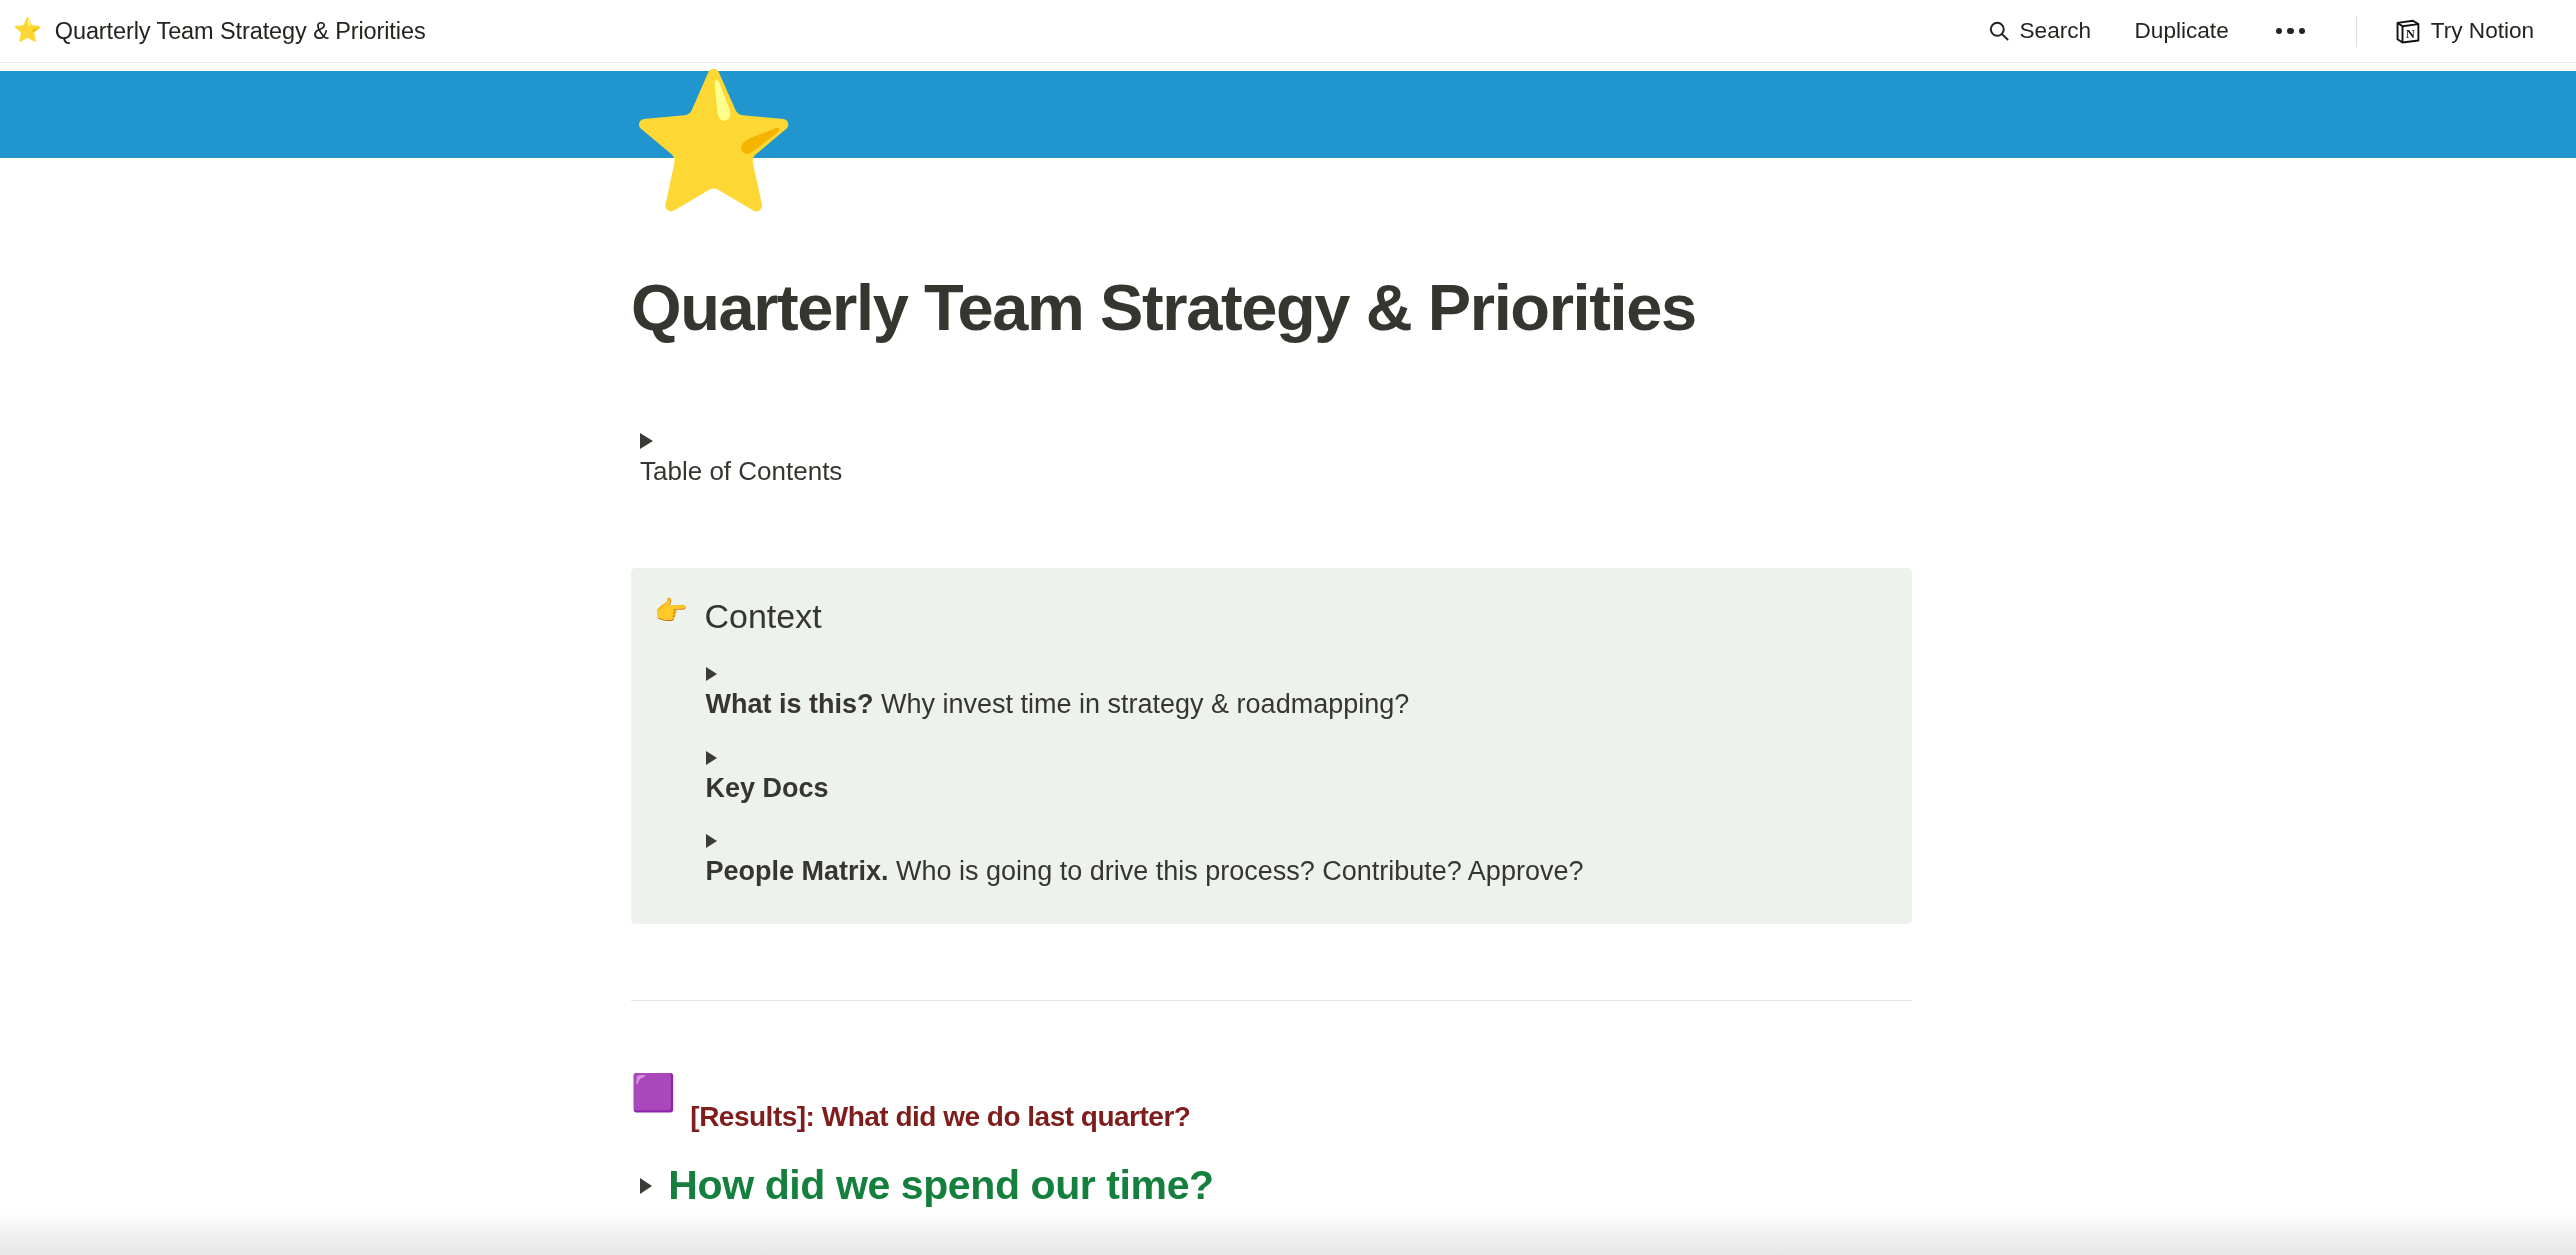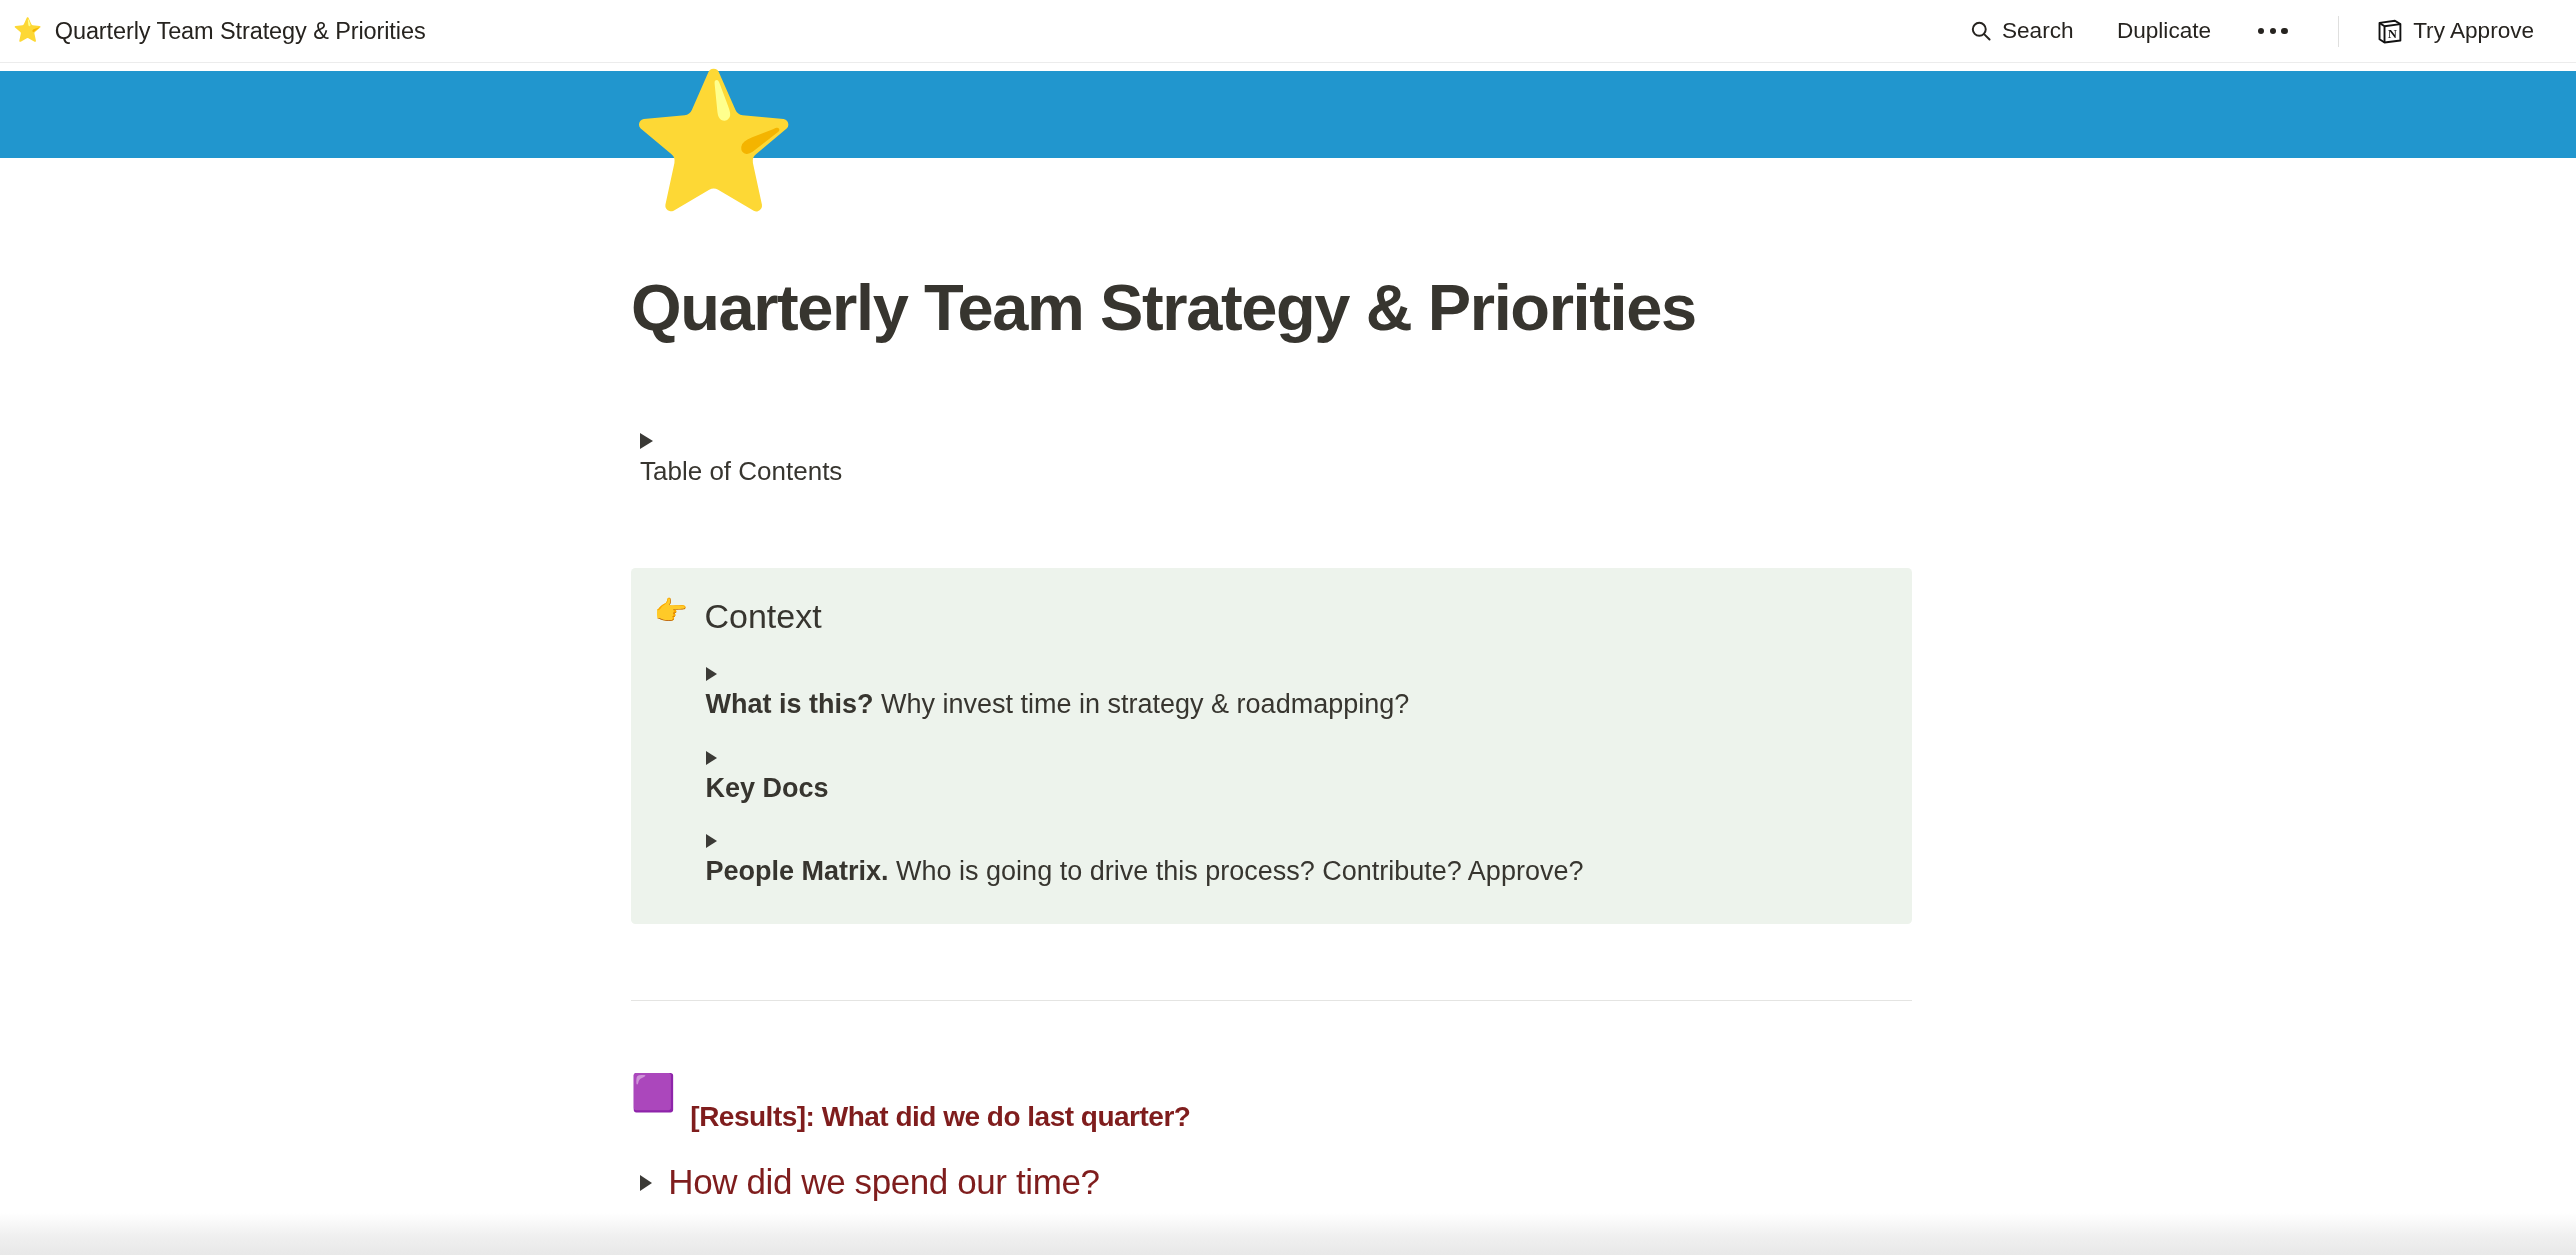--- a/index.html
+++ b/index.html
@@ -240,23 +240,23 @@
     align-items: center;
     gap: 16.3px;
   }
   .h2-toggle .tri {
     margin-top: 1.8px;
     border-left: 12.7px solid #3b3a36;
     border-top: 8.2px solid transparent;
     border-bottom: 8.2px solid transparent;
   }
   .h2-text {
-    font-size: 35px;
-    font-weight: normal;
-    color: #7f1d1d;
+    font-size: 41px;
+    font-weight: bold;
+    color: #15803d;
     letter-spacing: -0.4px;
     white-space: nowrap;
   }
 
   
   .bottom-fade {
     position: absolute;
     left: 0;
     bottom: 0;
     width: 2576px;
@@ -296,21 +296,21 @@
 
     <div class="tb-divider"></div>
 
     <div class="tb-item" style="padding-left:0;">
       <svg class="notion-logo" width="29" height="29" viewBox="0 0 32 32" style="font-size:25px">
         <path d="M5 6.5 L22 4.2 L28 7.8 L28 26 L10.5 28.2 L5 24.5 Z" fill="#ffffff" stroke="#111111" stroke-width="2.1" stroke-linejoin="round"></path>
         <path d="M5 6.5 L10.5 10.2 L10.5 28.2" fill="none" stroke="#111111" stroke-width="2.1" stroke-linejoin="round"></path>
         <path d="M10.5 10.2 L28 7.8" fill="none" stroke="#111111" stroke-width="2.1" stroke-linejoin="round"></path>
         <text x="19.3" y="23" font-family="Liberation Serif, serif" font-size="13.5" font-weight="bold" fill="#111111" text-anchor="middle">N</text>
       </svg>
-      <span>Try Approve</span>
+      <span>Try Notion</span>
     </div>
   </div>
 </div>
 
 <div class="cover"></div>
 
 <div class="page">
 
   <span class="page-icon">⭐</span>
 

